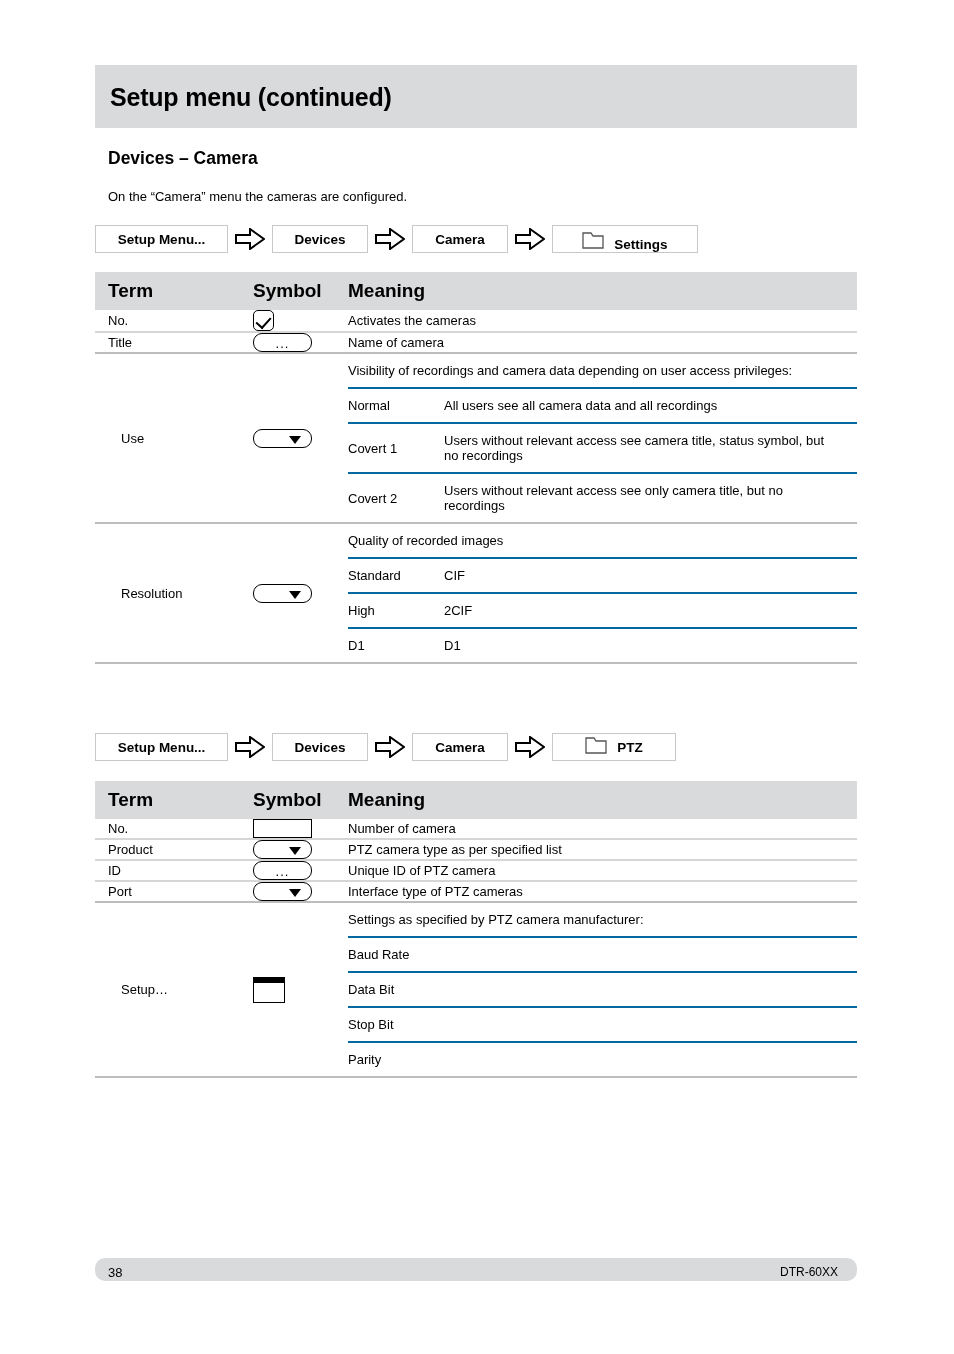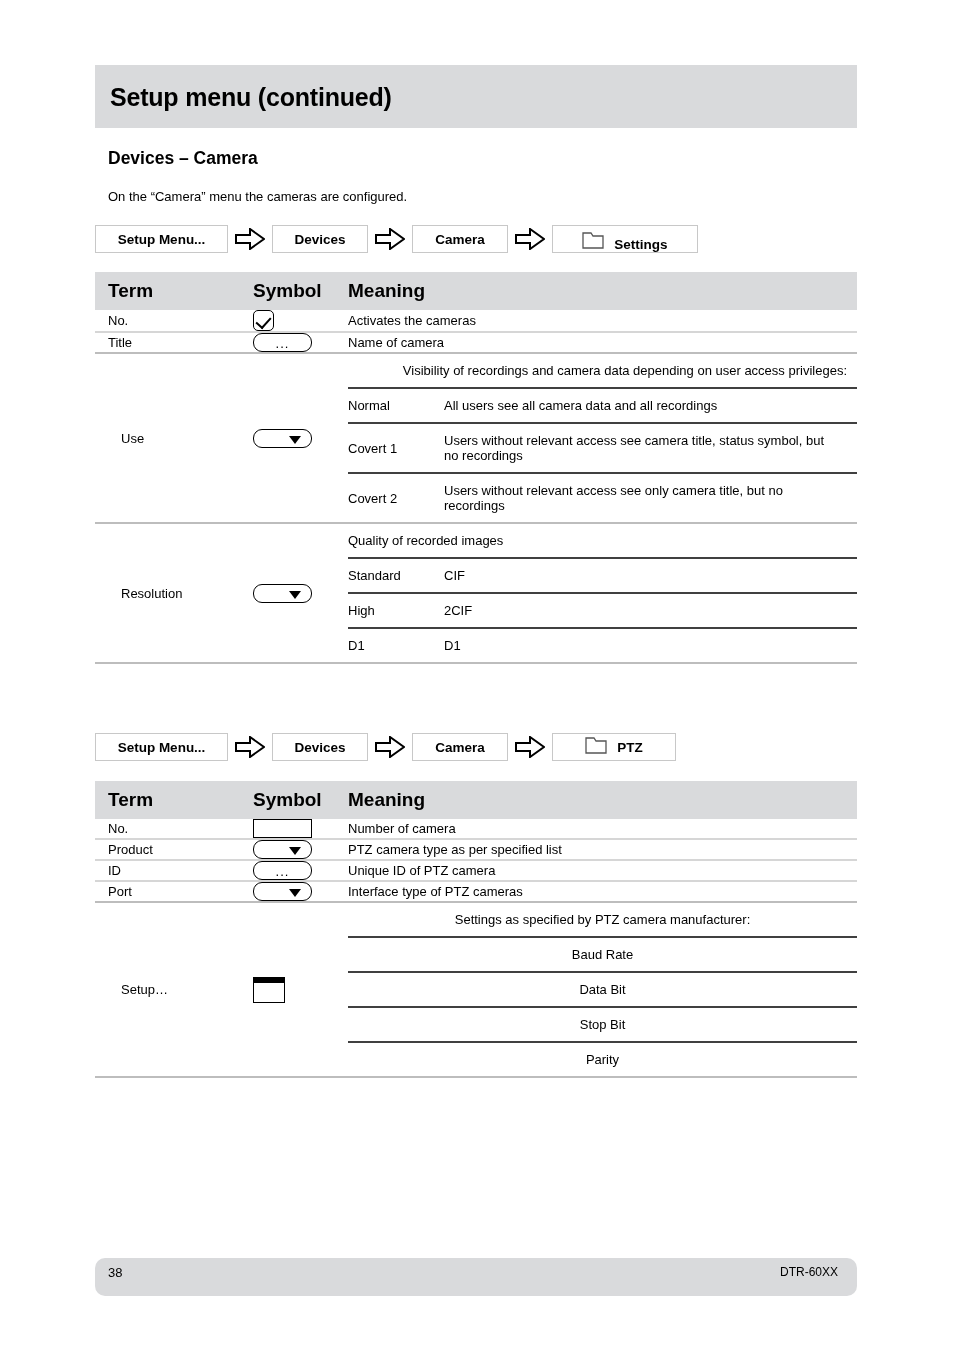--- a/index.html
+++ b/index.html
@@ -121,21 +121,21 @@
   
   .subtable {
     width: 100%;
     border-collapse: collapse;
     font-size: 13px;
   }
   .subtable td {
     vertical-align: middle;
     padding: 9px 0 9px 0;
   }
-  .subtable tr.sep td { border-top: 2px solid #404040; }
+  .subtable tr.sep td { border-top: 2px solid #0369a1; }
   .sub-key { width: 96px; }
   .sub-val { }
 
   .term-cell { padding: 9px 0 9px 13px; }
 
   
   .sym-wrap { display: flex; align-items: center; justify-content: flex-start; }
 
   .sym-check {
     width: 21px; height: 21px;
@@ -202,21 +202,21 @@
     box-sizing: border-box;
     border-top-width: 6px;
   }
 
   
   .footer {
     position: absolute;
     left: 0;
     top: 1258px;
     width: 762px;
-    height: 38px;
+    height: 23px;
     background: #d9dadc;
     border-radius: 10px;
   }
   .footer .f-left {
     position: absolute;
     left: 13px; top: 7px;
     font-size: 13px;
   }
   .footer .f-right {
     position: absolute;
@@ -305,21 +305,21 @@
         </td>
         <td class="c-symbol row-line-dark">
           <div class="sym-wrap">
               <span class="sym-dropdown"></span>
             </div>
         </td>
         <td class="c-mean row-line-dark" style="padding:0;">
           <table class="subtable">
             <tbody>
               <tr>
-                <td colspan="2" style="padding-right:10px;text-align:right;">Visibility of recordings and camera data depending on user access privileges:</td>
+                <td colspan="2" style="padding-right:10px;">Visibility of recordings and camera data depending on user access privileges:</td>
               </tr>
               <tr class="sep">
                 <td class="sub-key">Normal</td>
                 <td class="sub-val">All users see all camera data and all recordings</td>
               </tr>
               <tr class="sep">
                 <td class="sub-key">Covert 1</td>
                 <td class="sub-val" style="padding-right:18px;">Users without relevant access see camera title, status symbol, but no recordings</td>
               </tr>
               <tr class="sep">
@@ -454,21 +454,21 @@
 
       <tr>
         <td class="c-term row-line-dark">
           <div style="padding-left:13px;">Setup…</div>
         </td>
         <td class="c-symbol row-line-dark">
           <div class="sym-wrap">
               <span class="sym-window"></span>
             </div>
         </td>
-        <td class="c-mean row-line-dark" style="padding:0;text-align:center;">
+        <td class="c-mean row-line-dark" style="padding:0;">
           <table class="subtable">
             <tbody>
               <tr>
                 <td>Settings as specified by PTZ camera manufacturer:</td>
               </tr>
               <tr class="sep">
                 <td>Baud Rate</td>
               </tr>
               <tr class="sep">
                 <td>Data Bit</td>

